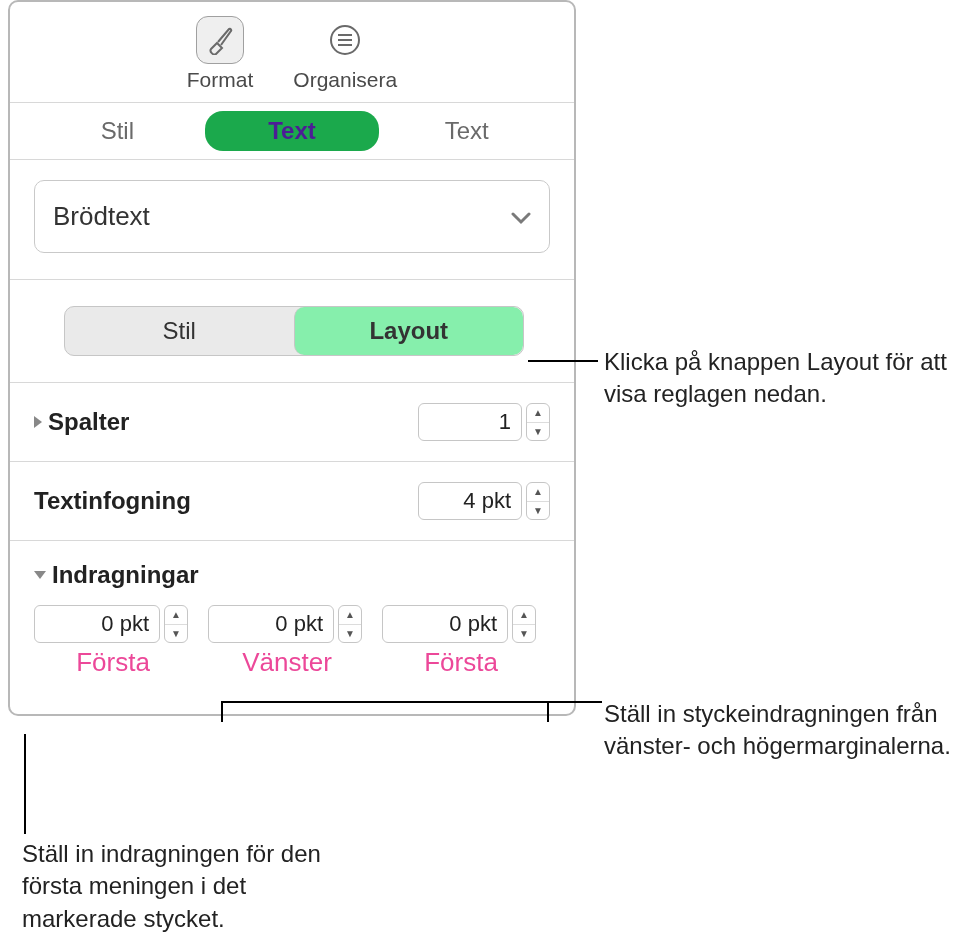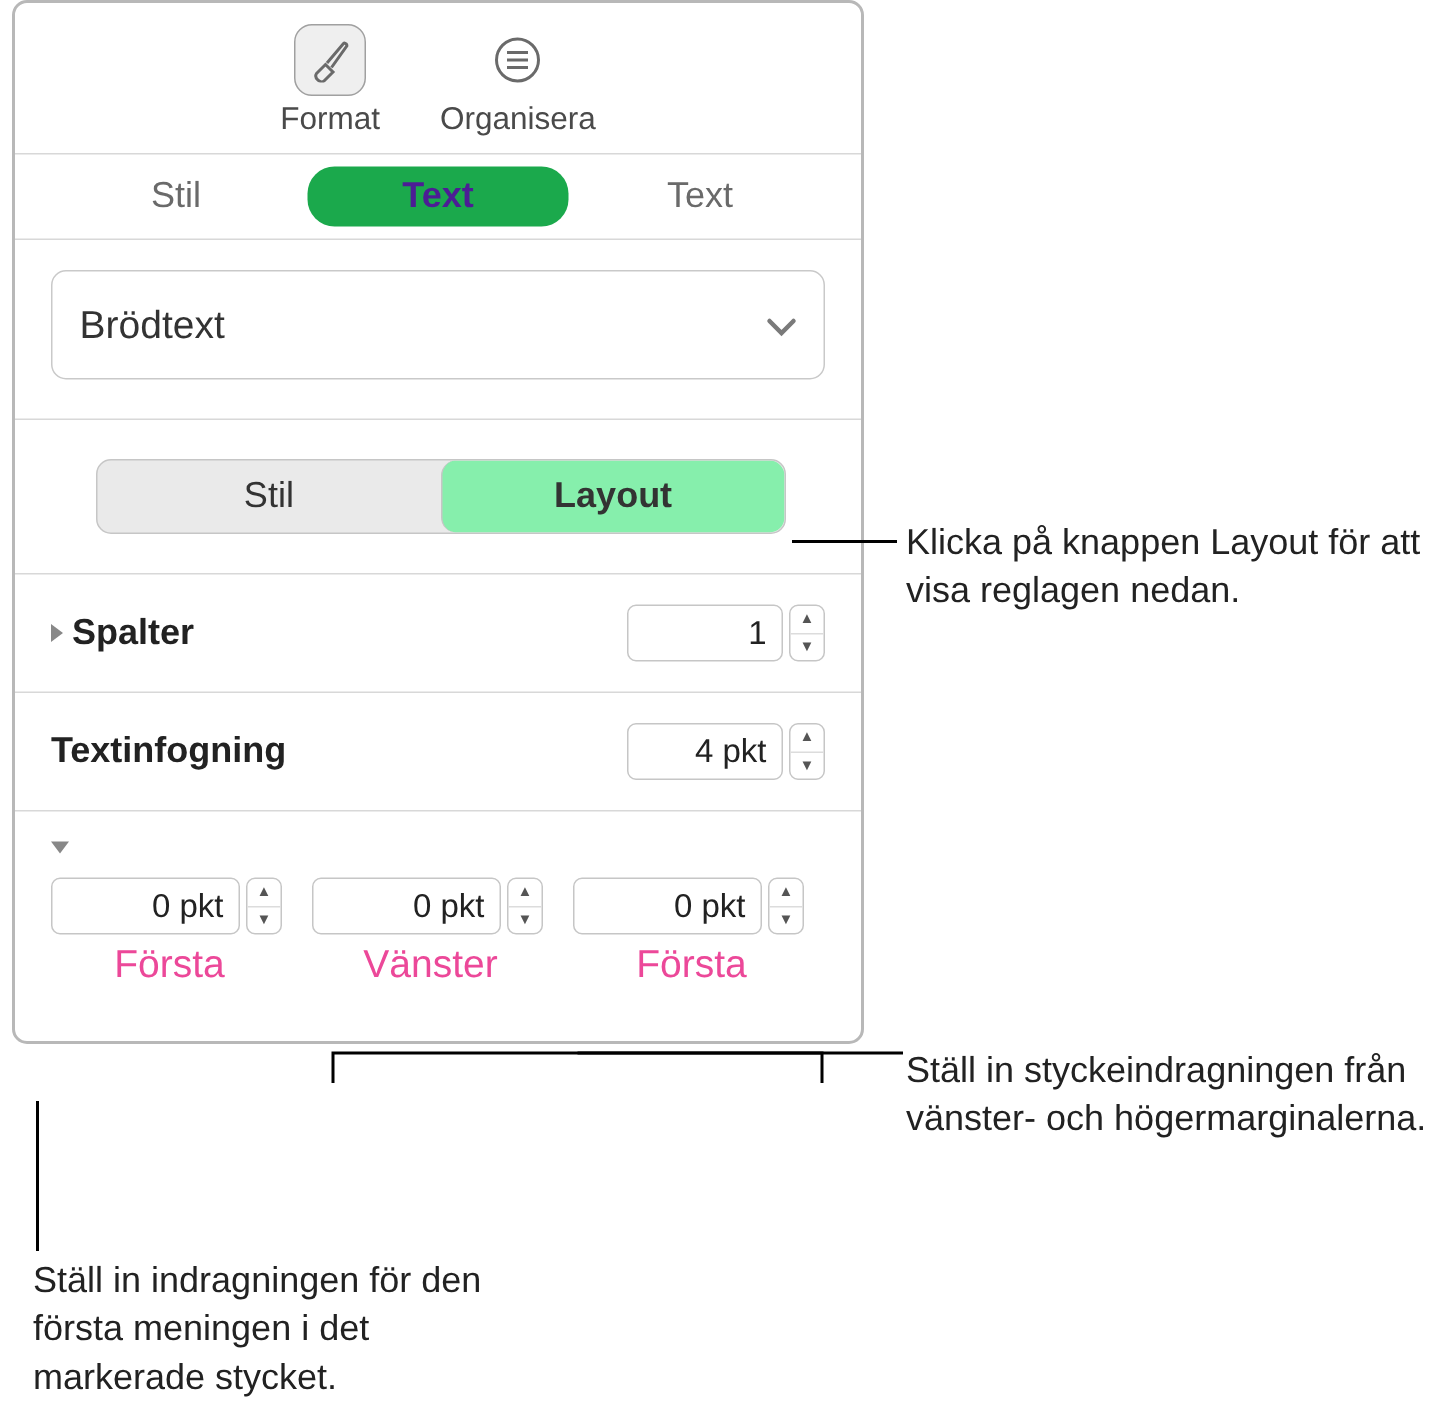--- a/index.html
+++ b/index.html
@@ -285,20 +285,21 @@
             <div>▼</div>
           </div>
         </div>
       </div>
 
       <div class="hr"></div>
 
       <div class="row" style="padding-bottom:4px;">
         <div class="row-label">
           <span class="disclosure open"></span>
+          <span>Indragningar</span>
         </div>
       </div>
 
       <div class="indents">
         <div class="indent-col">
           <div class="stepper">
             <input value="0 pkt" style="">
             <div class="spin">
               <div>▲</div>
               <div>▼</div>

